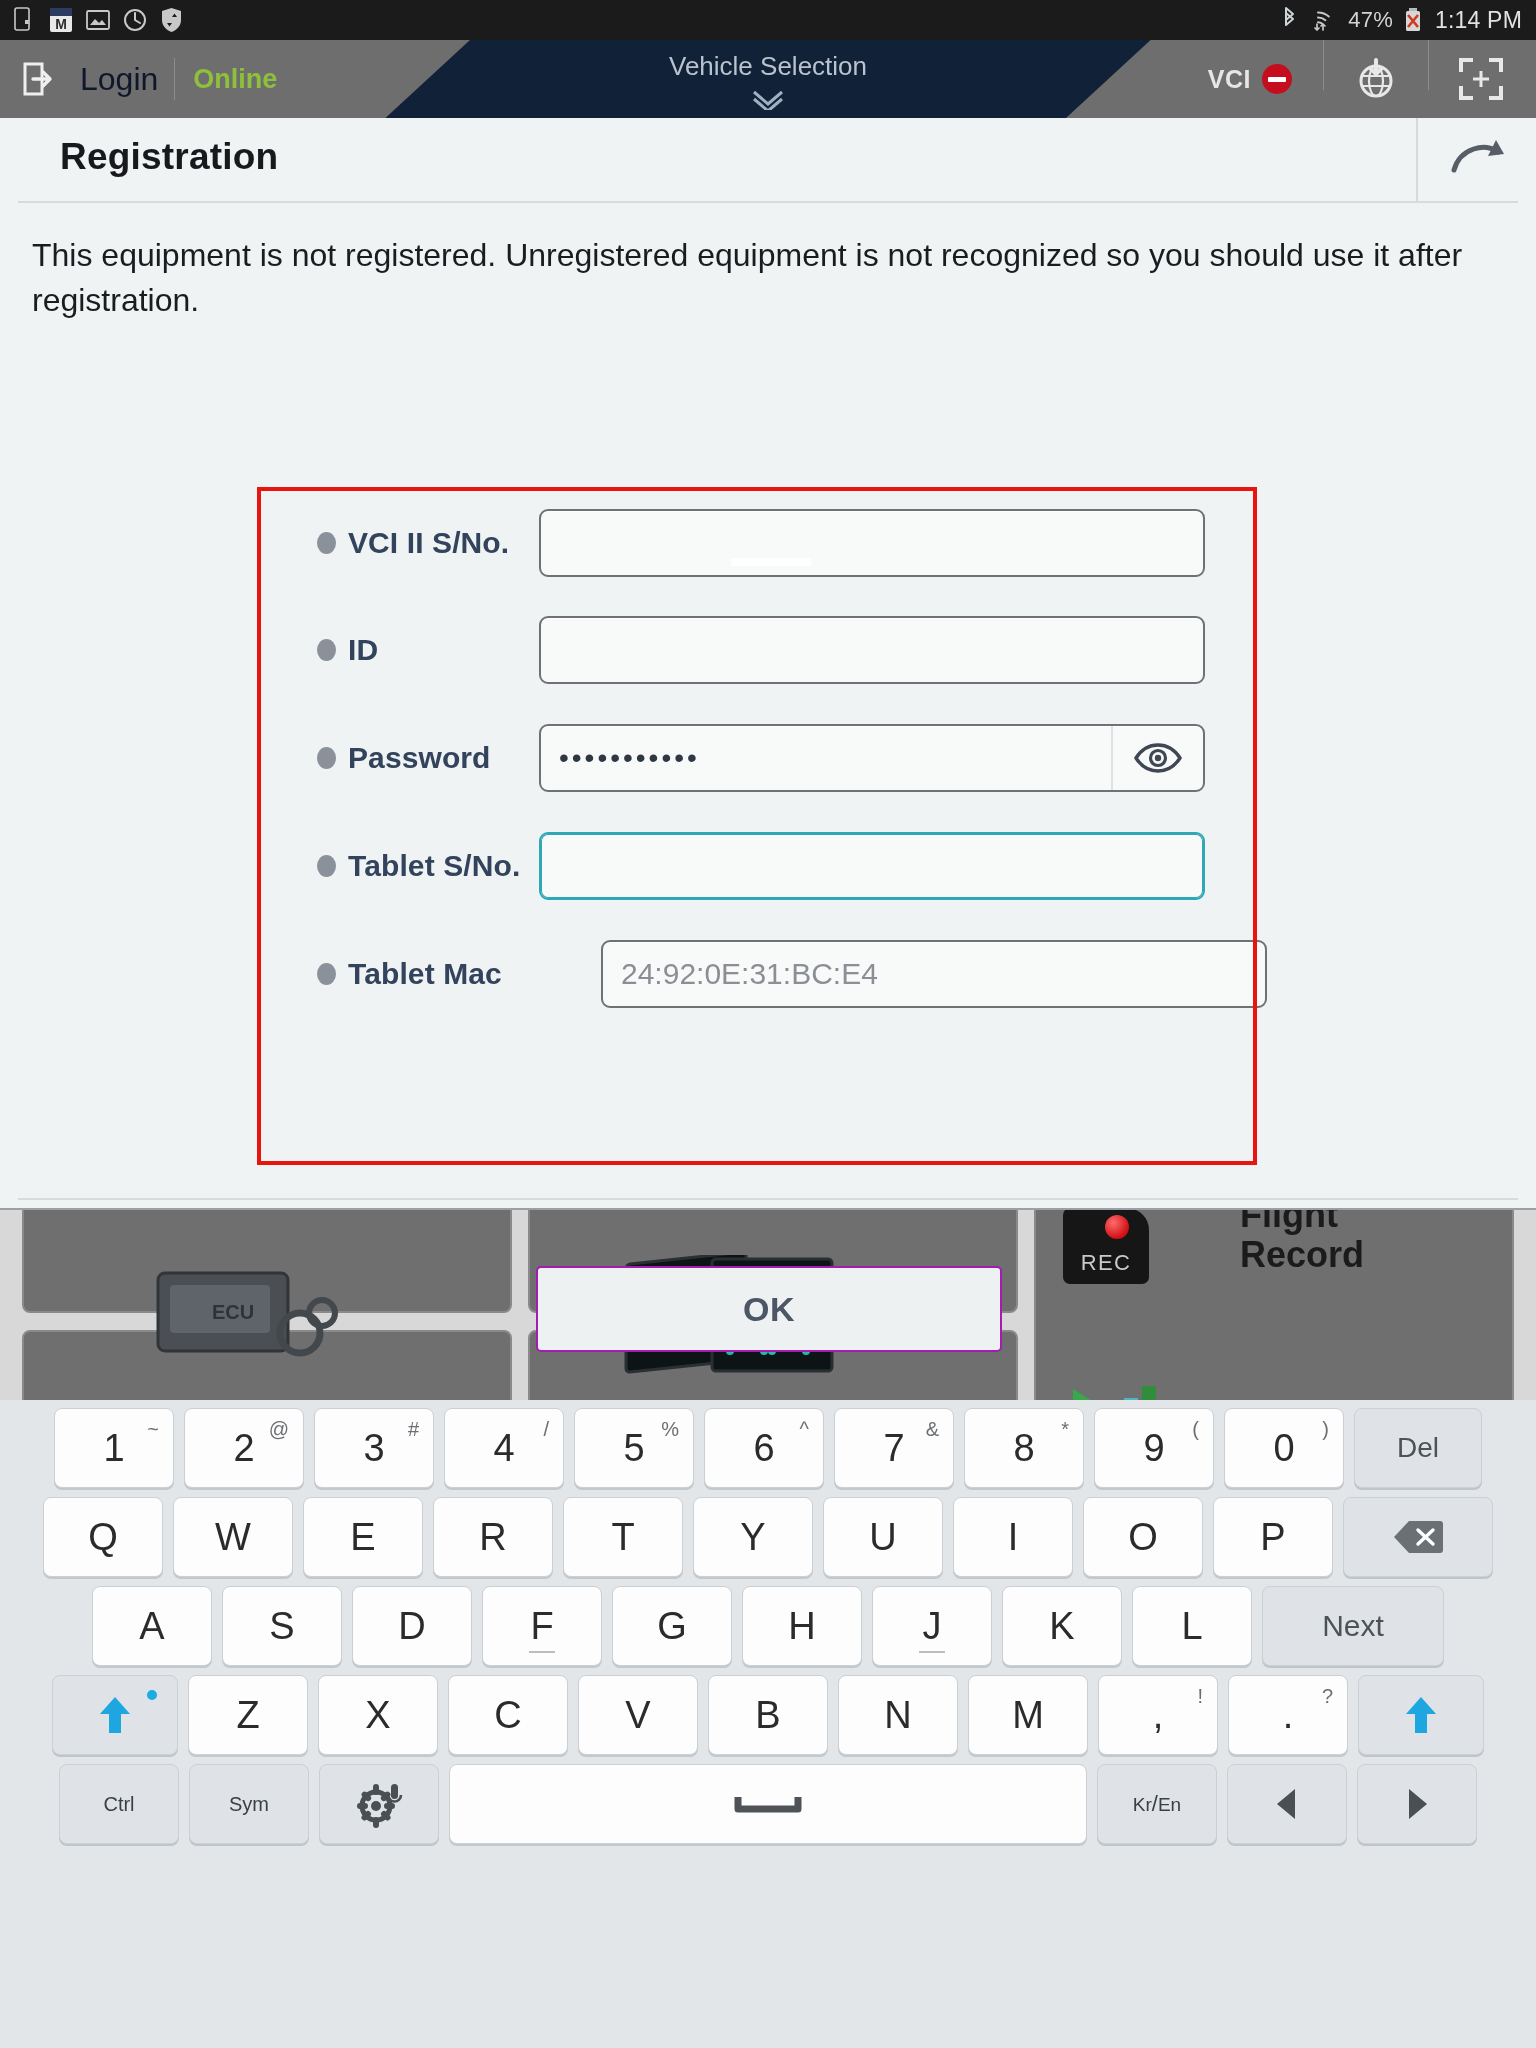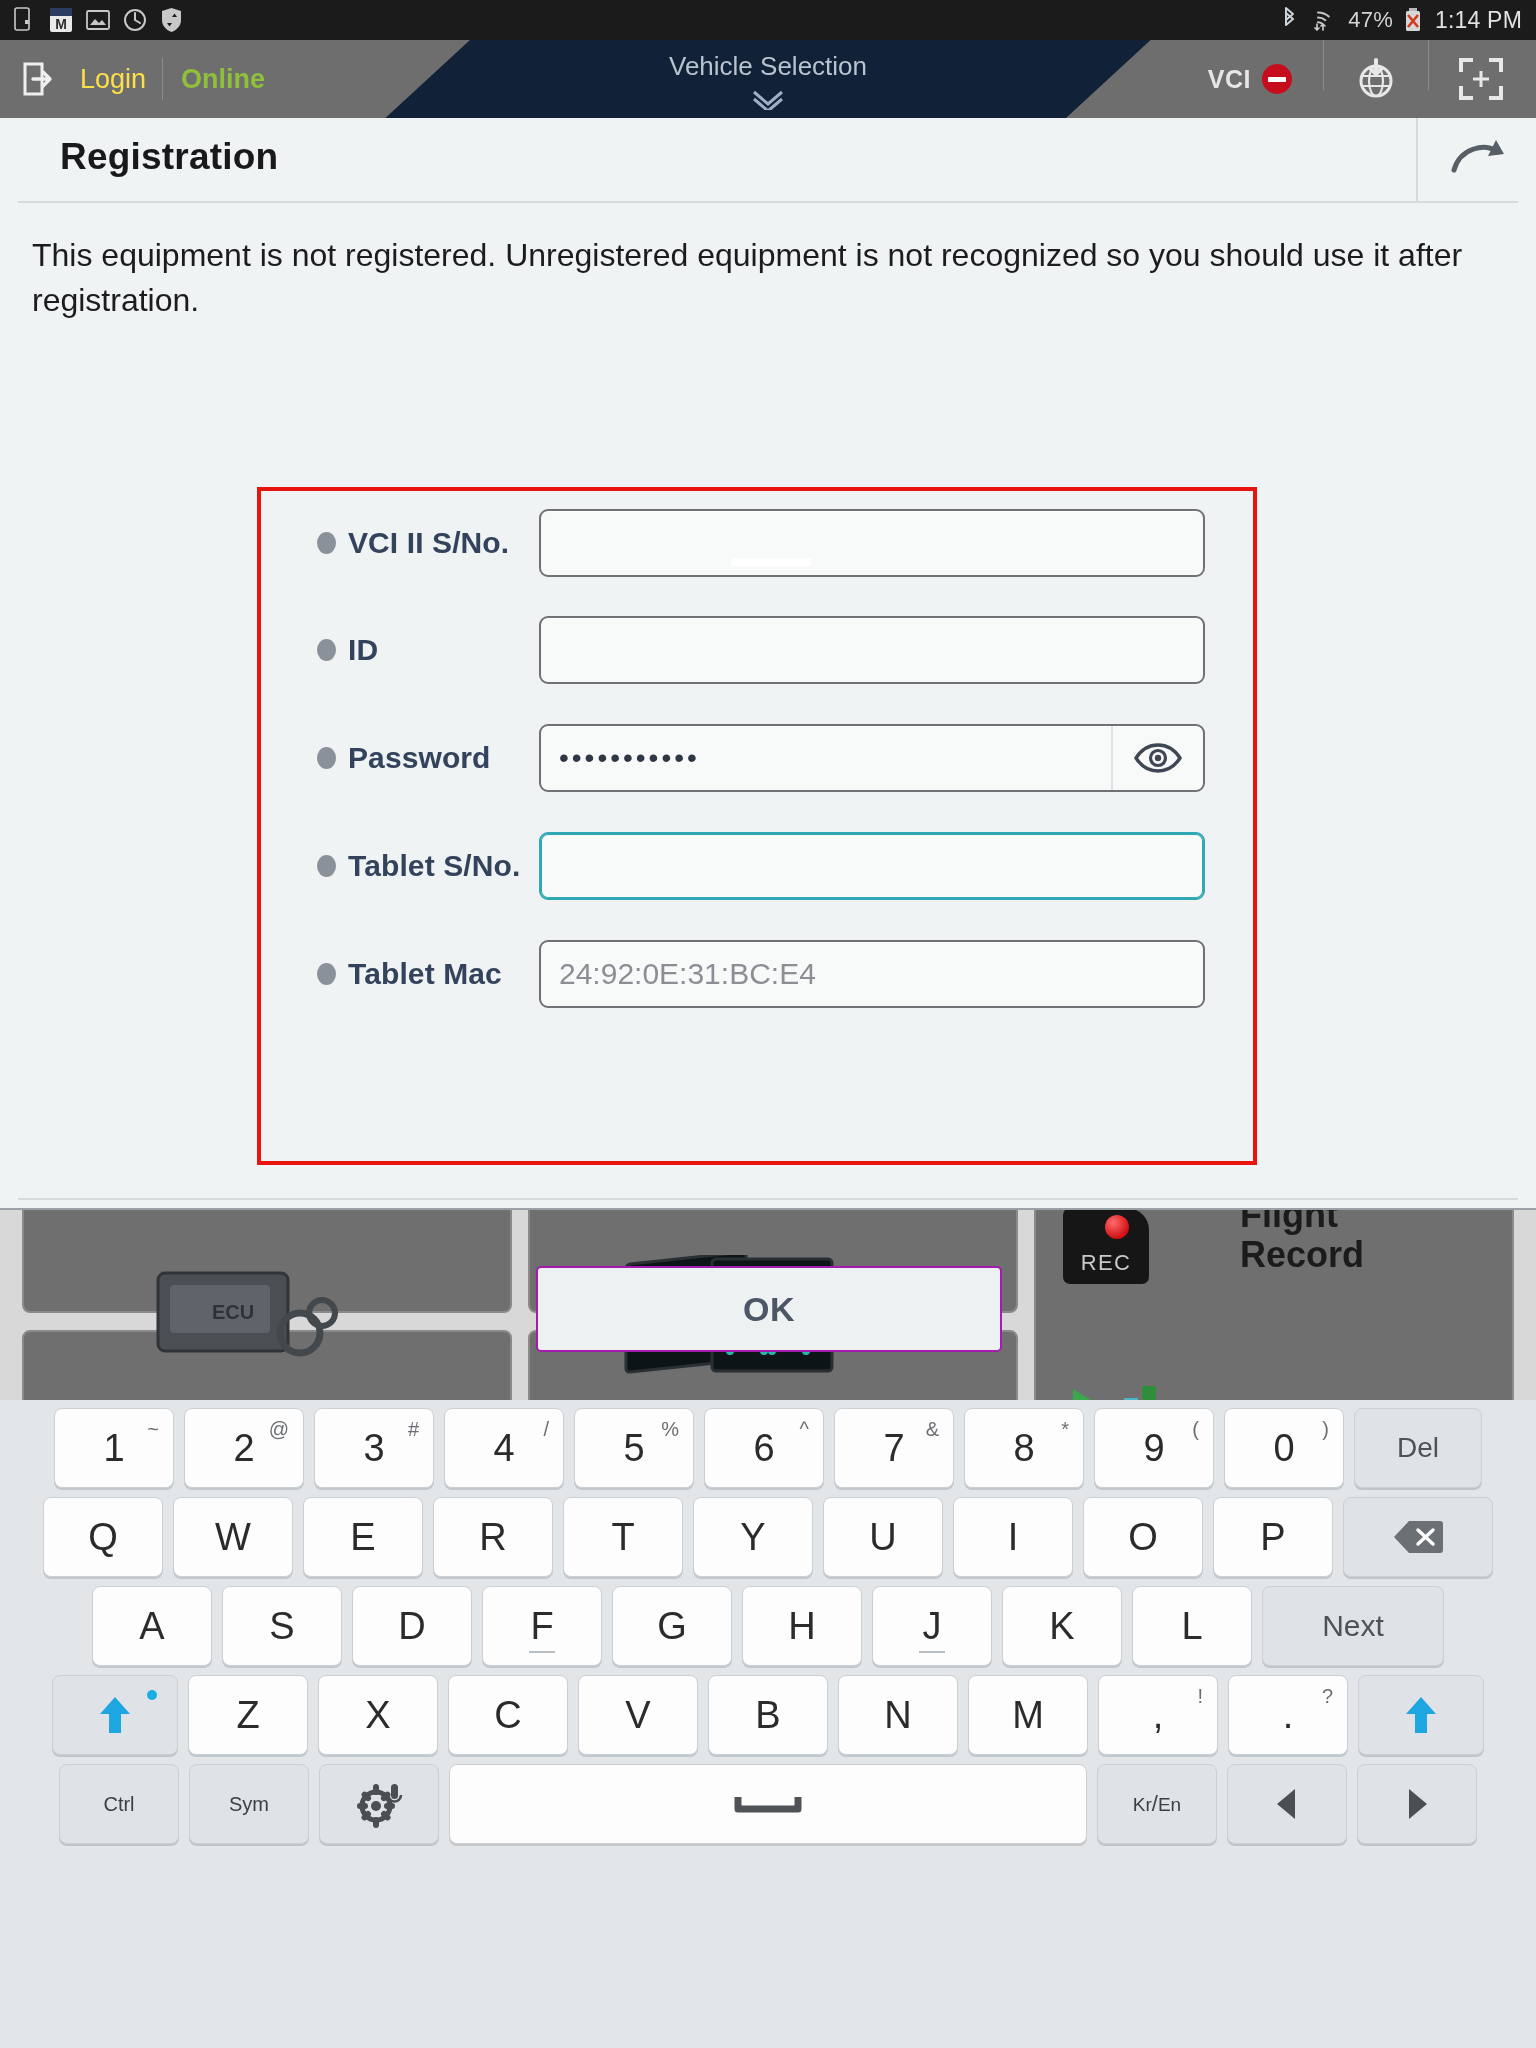--- a/index.html
+++ b/index.html
@@ -38,21 +38,21 @@
   .appbar-grey-l { left: 0; width: 470px;
     clip-path: polygon(0 0, 100% 0, 82% 100%, 0 100%); }
   .appbar-grey-r { right: 0; width: 470px;
     clip-path: polygon(18% 0, 100% 0, 100% 100%, 0 100%); }
   .ab-content {
     position: absolute; inset: 0; display: flex; align-items: center;
     padding: 0 16px;
   }
   .ab-left { display: flex; align-items: center; gap: 0; }
   .ab-exit { width: 46px; height: 46px; display:flex; align-items:center; justify-content:center; margin-right: 14px;}
-  .ab-login { font-size: 27px; color: #fde047; padding: 0 16px 0 4px; }
+  .ab-login { font-size: 32px; color: #0f172a; padding: 0 16px 0 4px; }
   .ab-sep { width: 1px; height: 42px; background: #8d8d8d; }
   .ab-online { font-size: 27px; color: #8fc03c; padding: 0 12px 0 18px; font-weight: 700; }
   .ab-center {
     position: absolute; left: 0; right: 0; top: 0; height: 83px;
     display: flex; flex-direction: column; align-items: center; justify-content: center;
     pointer-events: none;
   }
   .ab-title { font-size: 26px; color: #b9c3cf; line-height: 1; }
   .ab-chev { margin-top: 9px; }
   .ab-right { margin-left: auto; display: flex; gap: 13px; }
@@ -391,21 +391,21 @@
       <div class="frow" style="top:345px;">
         <div class="flabel">
           <span class="bullet"></span>
           <span>Tablet S/No.</span>
         </div>
         <div class="fieldwrap">
           <input class="field focused" type="text" value="" style="">
         </div>
       </div>
 
-      <div class="frow" style="top:453px;">
+      <div class="frow" style="top:453px;justify-content:space-between;">
         <div class="flabel">
           <span class="bullet"></span>
           <span>Tablet Mac</span>
         </div>
         <div class="fieldwrap">
           <input class="field readonly" type="text" readonly="" value="24:92:0E:31:BC:E4" style="">
         </div>
       </div>
     </div>
 

